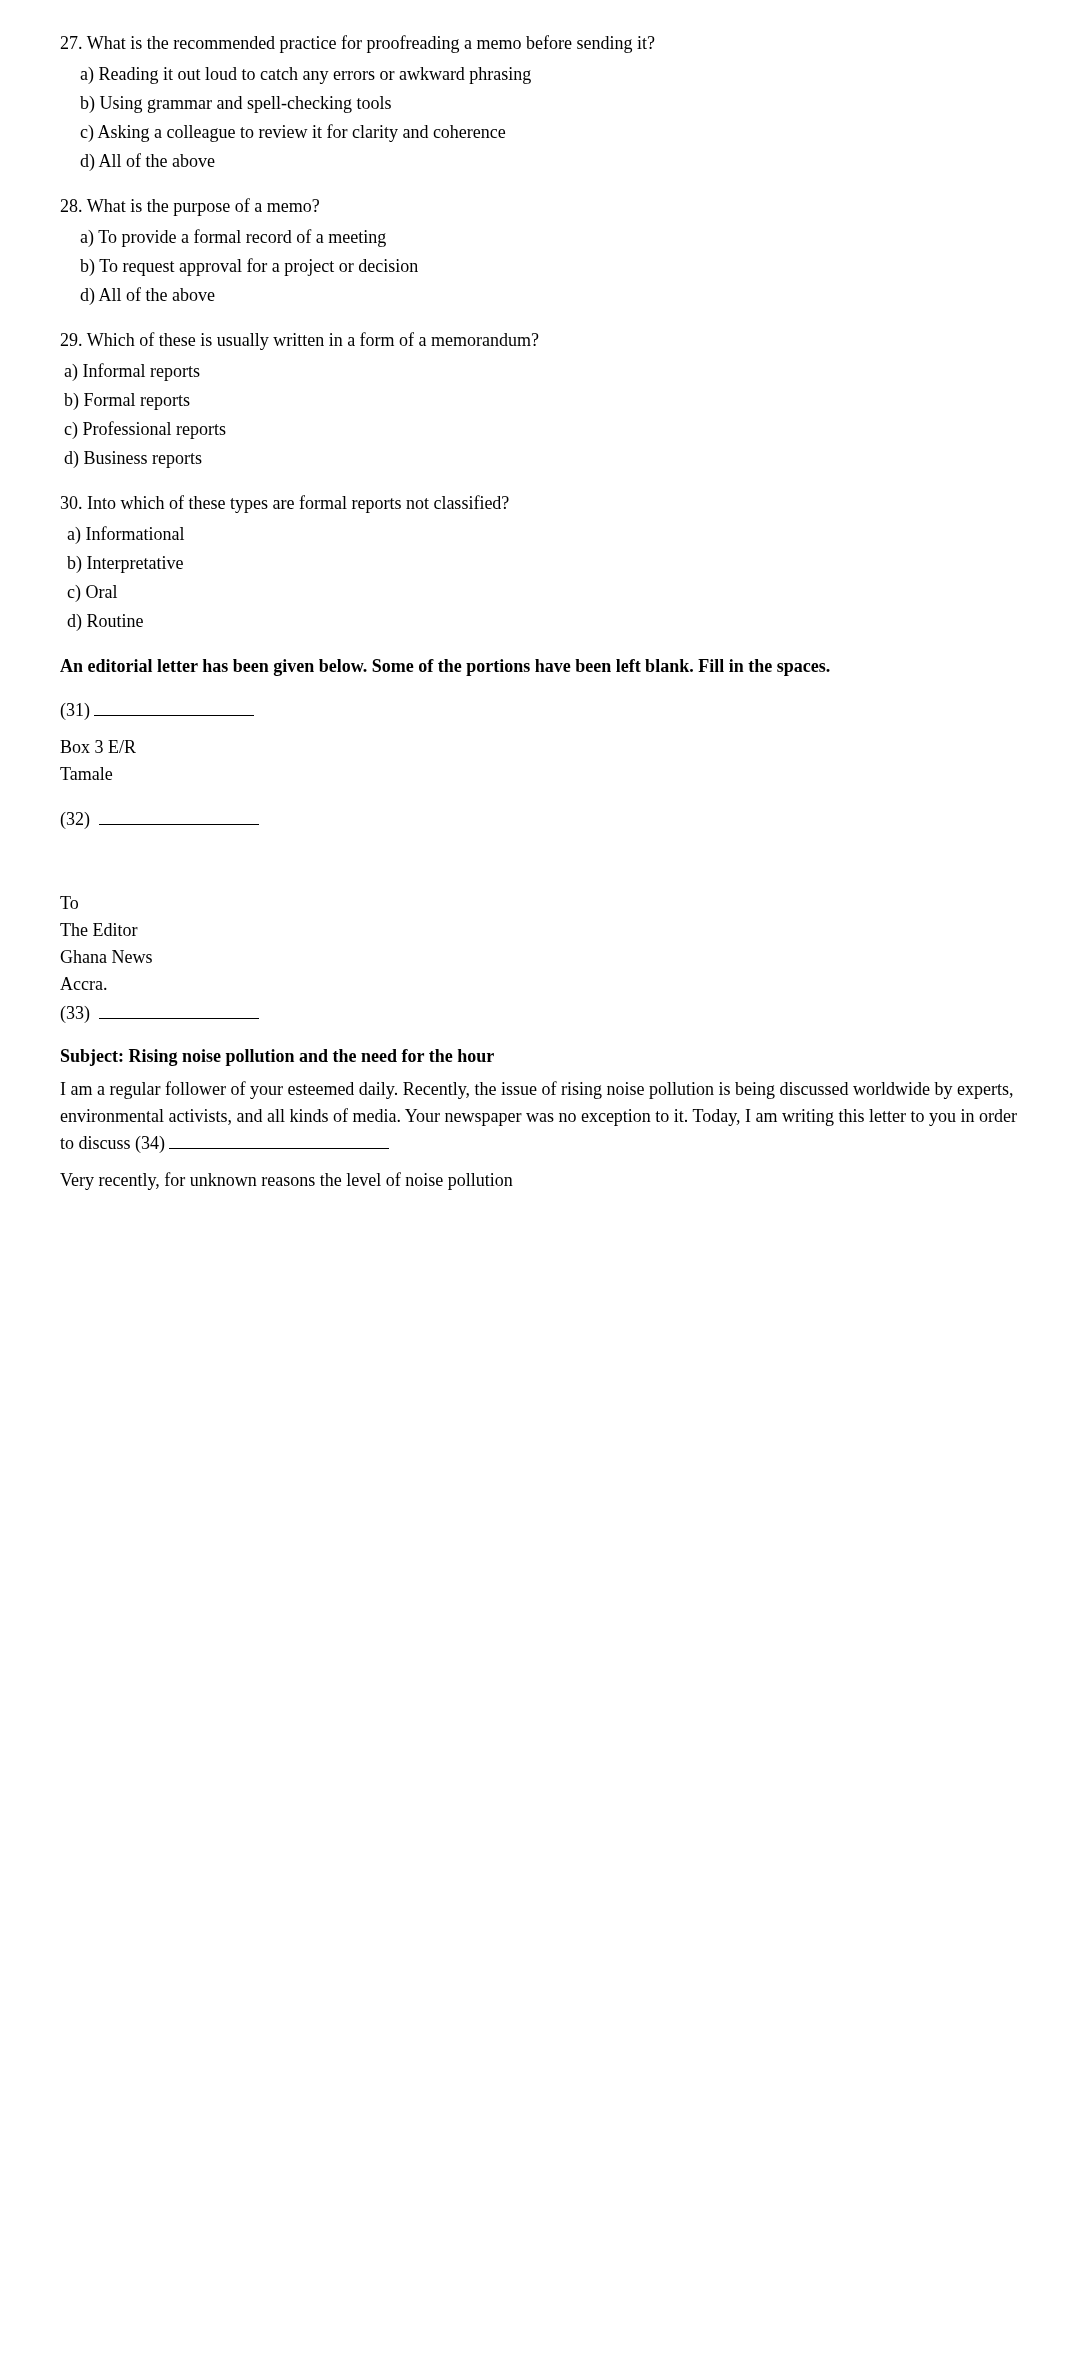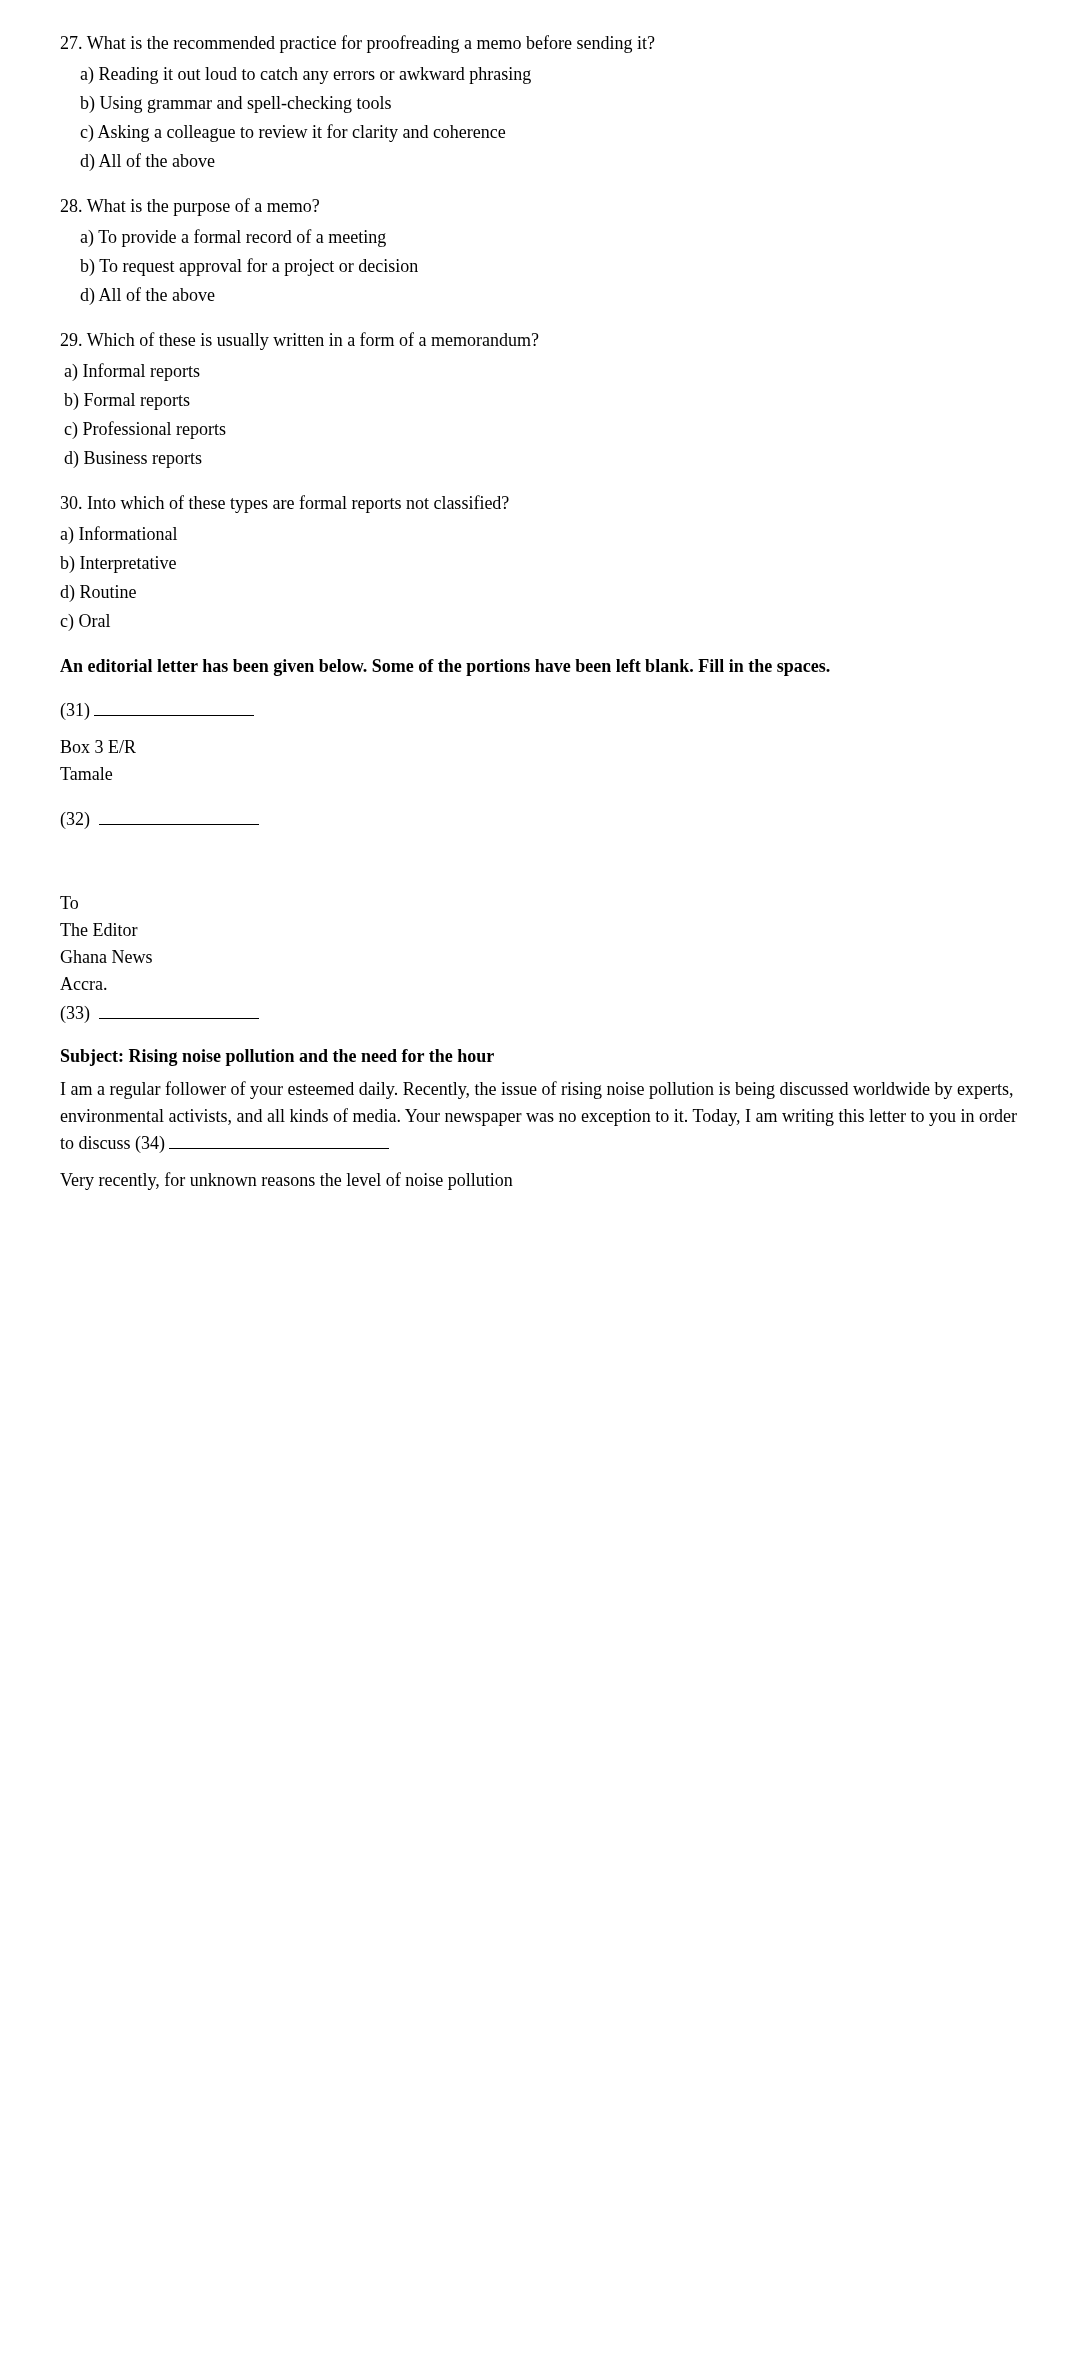--- a/index.html
+++ b/index.html
@@ -61,20 +61,21 @@
     }
     .to-block {
       margin-bottom: 2px;
     }
     .subject-bold {
       font-weight: bold;
       margin-bottom: 6px;
     }
     .q30-option {
       margin-bottom: 2px;
+      margin-left: 7px;
     }
   </style>
 </head>
 <body>
 
 <div class="question-block">
   <div class="question-text">
     <span>27.</span>
     <span>What is the recommended practice for proofreading a memo before sending it?</span>
   </div>
@@ -145,26 +146,26 @@
   </div>
   <div class="q30-option">
     <span>a)</span>
     <span>Informational</span>
   </div>
   <div class="q30-option">
     <span>b)</span>
     <span>Interpretative</span>
   </div>
   <div class="q30-option">
-    <span>d)</span>
-    <span>Routine</span>
-  </div>
-  <div class="q30-option">
     <span>c)</span>
     <span>Oral</span>
+  </div>
+  <div class="q30-option">
+    <span>d)</span>
+    <span>Routine</span>
   </div>
 </div>
 
 <div class="editorial-section">
   <div class="instruction-bold">An editorial letter has been given below. Some of the portions have been left blank. Fill in the spaces.</div>
 
   <div class="editorial-paragraph">
     <span>(31)</span><span class="fill-blank"></span>
   </div>
 

